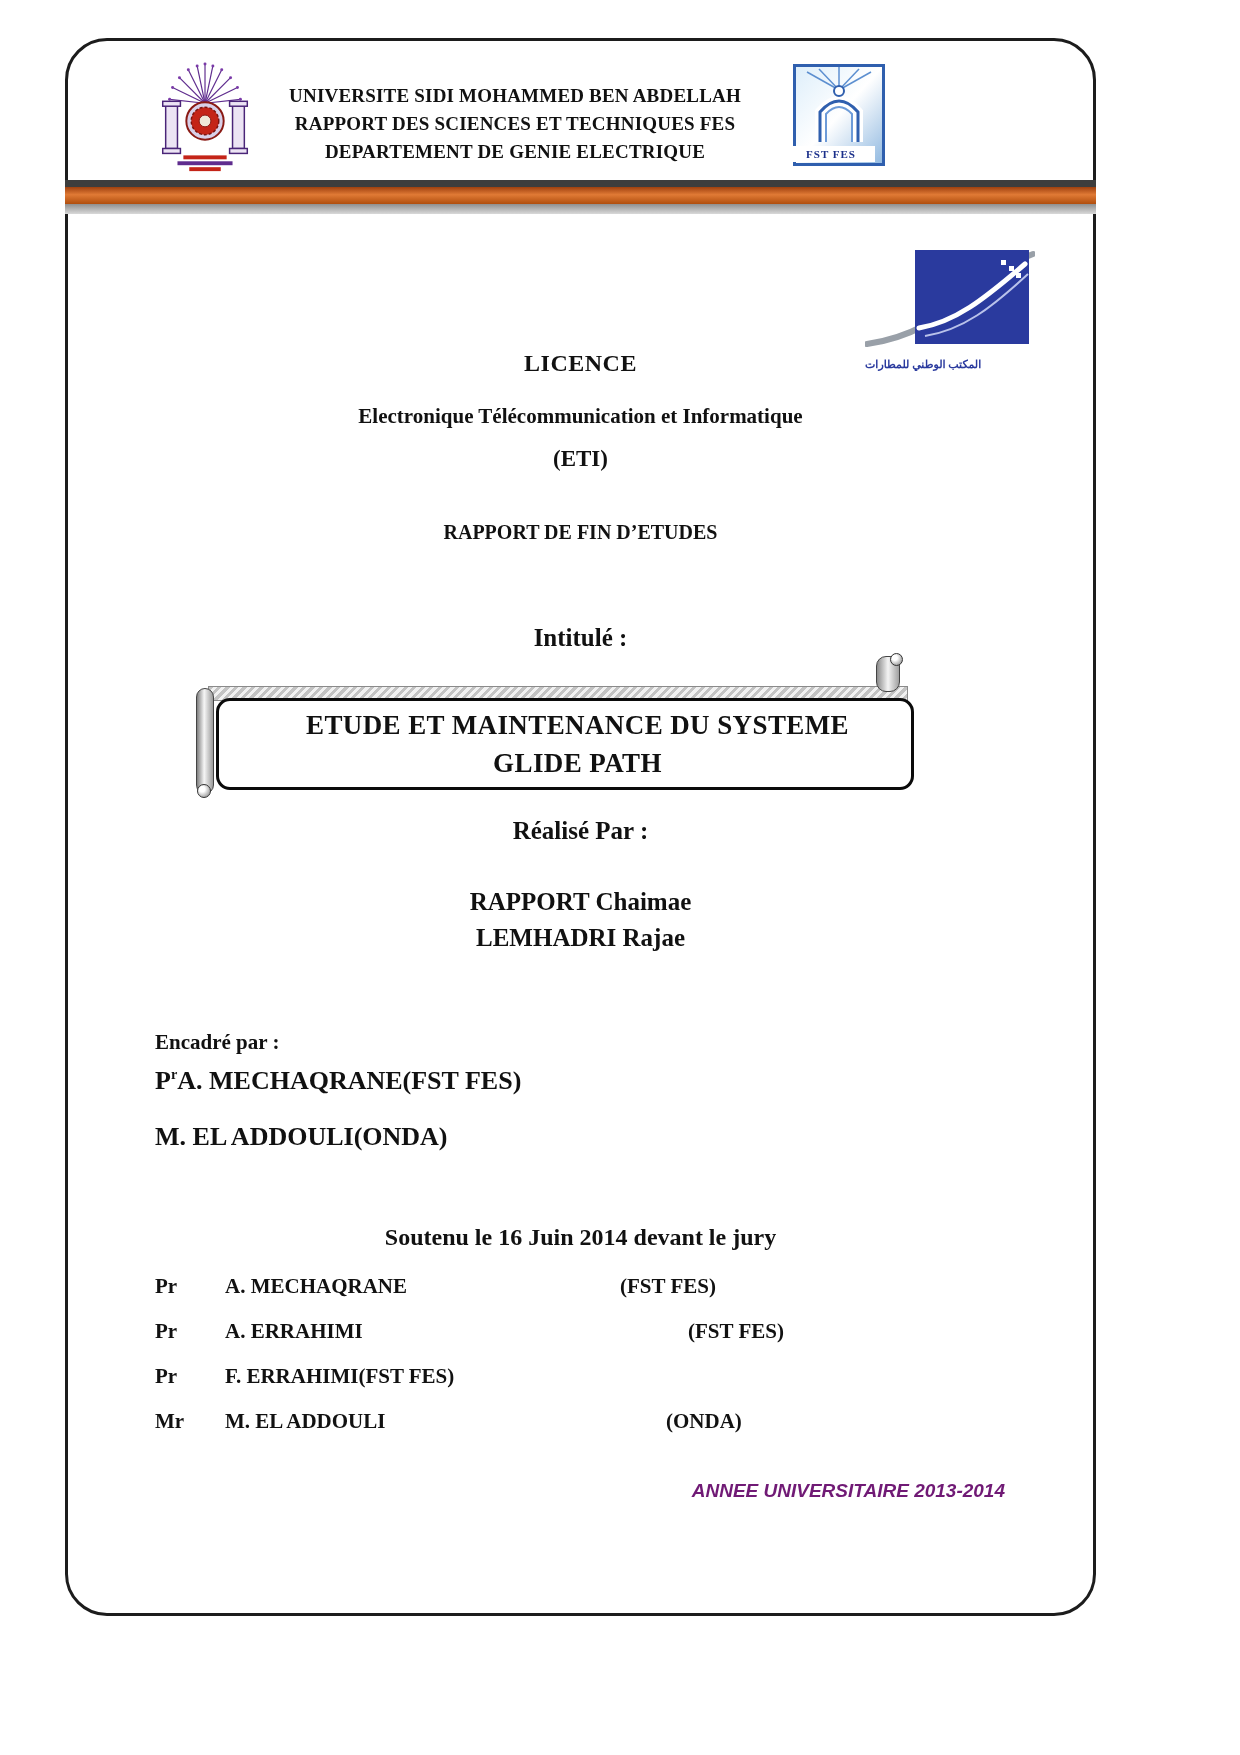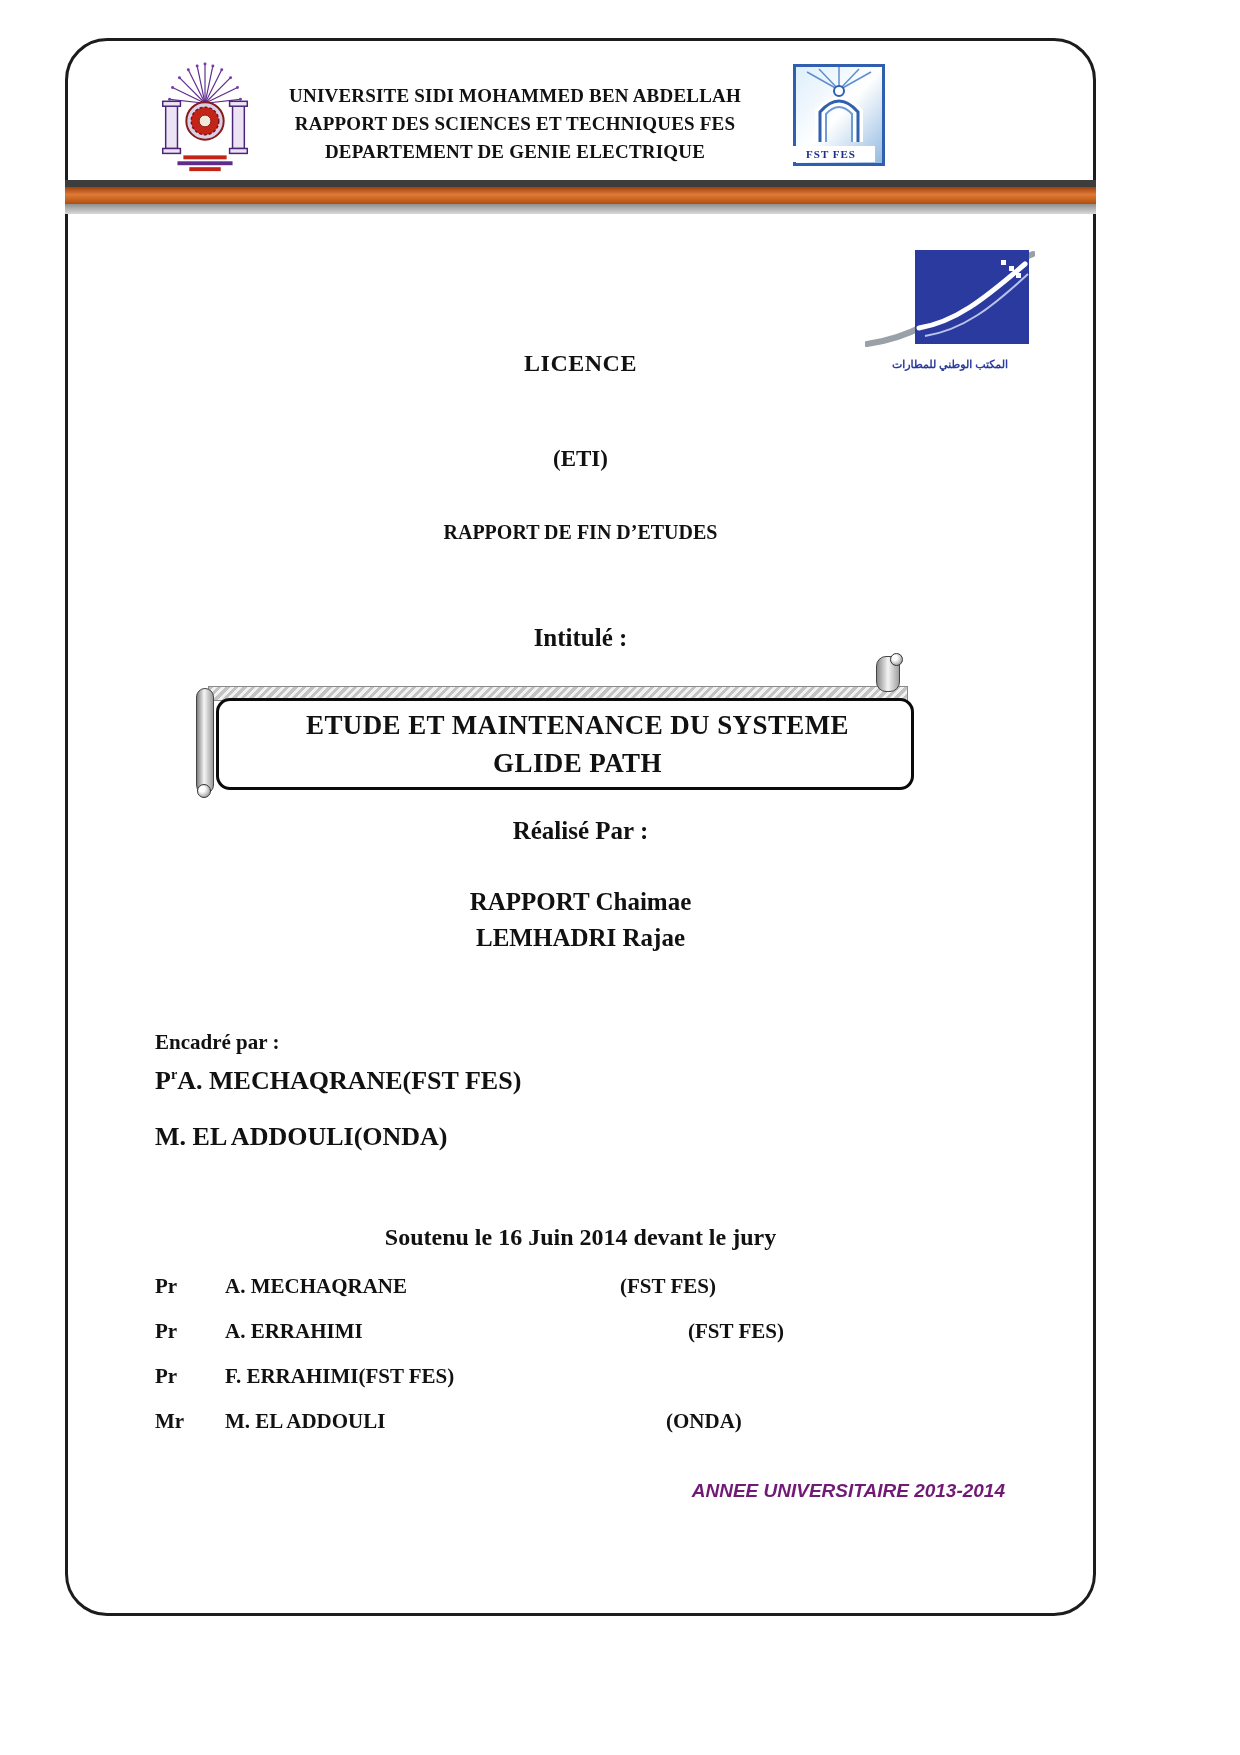--- a/index.html
+++ b/index.html
@@ -28,21 +28,21 @@
   }
   
   .sep-bar { position: absolute; left: 45px; top: 180px; width: 1031px; height: 34px; }
   .sep-dark  { height: 7px;  background: #3d3d3d; }
   .sep-orange{ height: 17px; background: linear-gradient(180deg,#a34412 0%,#e0ég 0%); }
   .sep-orange{ height: 17px; background: linear-gradient(180deg,#9e400f 0%,#e07a35 45%,#b04e0e 100%); }
   .sep-gray  { height: 10px; background: linear-gradient(180deg,#8f8f8f,#d9d9d9); }
   
   .onda-logo { position: absolute; left: 845px; top: 248px; width: 170px; height: 128px; }
   .onda-caption {
-    margin-top: 2px; text-align: center; font-size: 11px; color: #2a3a9e;
+    margin-top: 2px; text-align: left; font-size: 11px; color: #2a3a9e;
     letter-spacing: 1px; direction: rtl; font-weight: bold;
   }
   
   .cline { position: absolute; left: 45px; width: 1031px; text-align: center; font-weight: bold; }
   .licence   { top: 350px; font-size: 24px; letter-spacing: .5px; }
   .program   { top: 404px; font-size: 21px; }
   .eti       { top: 446px; font-size: 23px; }
   .rapport   { top: 521px; font-size: 20px; }
   .intitule  { top: 624px; font-size: 25px; }
   .realise   { top: 817px; font-size: 25px; }
@@ -197,20 +197,21 @@
       <path d="M54,80 C90,74 118,52 160,16" fill="none" stroke="#ffffff" stroke-width="5" stroke-linecap="round"></path>
       <path d="M60,88 C98,82 126,60 163,26" fill="none" stroke="#b9c2ea" stroke-width="2"></path>
       <rect x="136" y="12" width="5" height="5" fill="#fff"></rect>
       <rect x="144" y="18" width="5" height="5" fill="#fff"></rect>
       <rect x="151" y="25" width="5" height="5" fill="#fff"></rect>
     </svg>
     <div class="onda-caption">المكتب الوطني للمطارات</div>
   </div>
 
   <div class="cline licence">LICENCE</div>
+  <div class="cline program">Electronique Télécommunication et Informatique</div>
   <div class="cline eti">(ETI)</div>
   <div class="cline rapport">RAPPORT DE FIN D’ETUDES</div>
   <div class="cline intitule">Intitulé :</div>
 
   <div class="scroll">
     <div class="scroll-band"></div>
     <div class="roll-left"></div>
     <div class="roll-right"></div>
     <div class="scroll-box">
       <div class="scroll-title">ETUDE ET MAINTENANCE DU SYSTEME</div>

